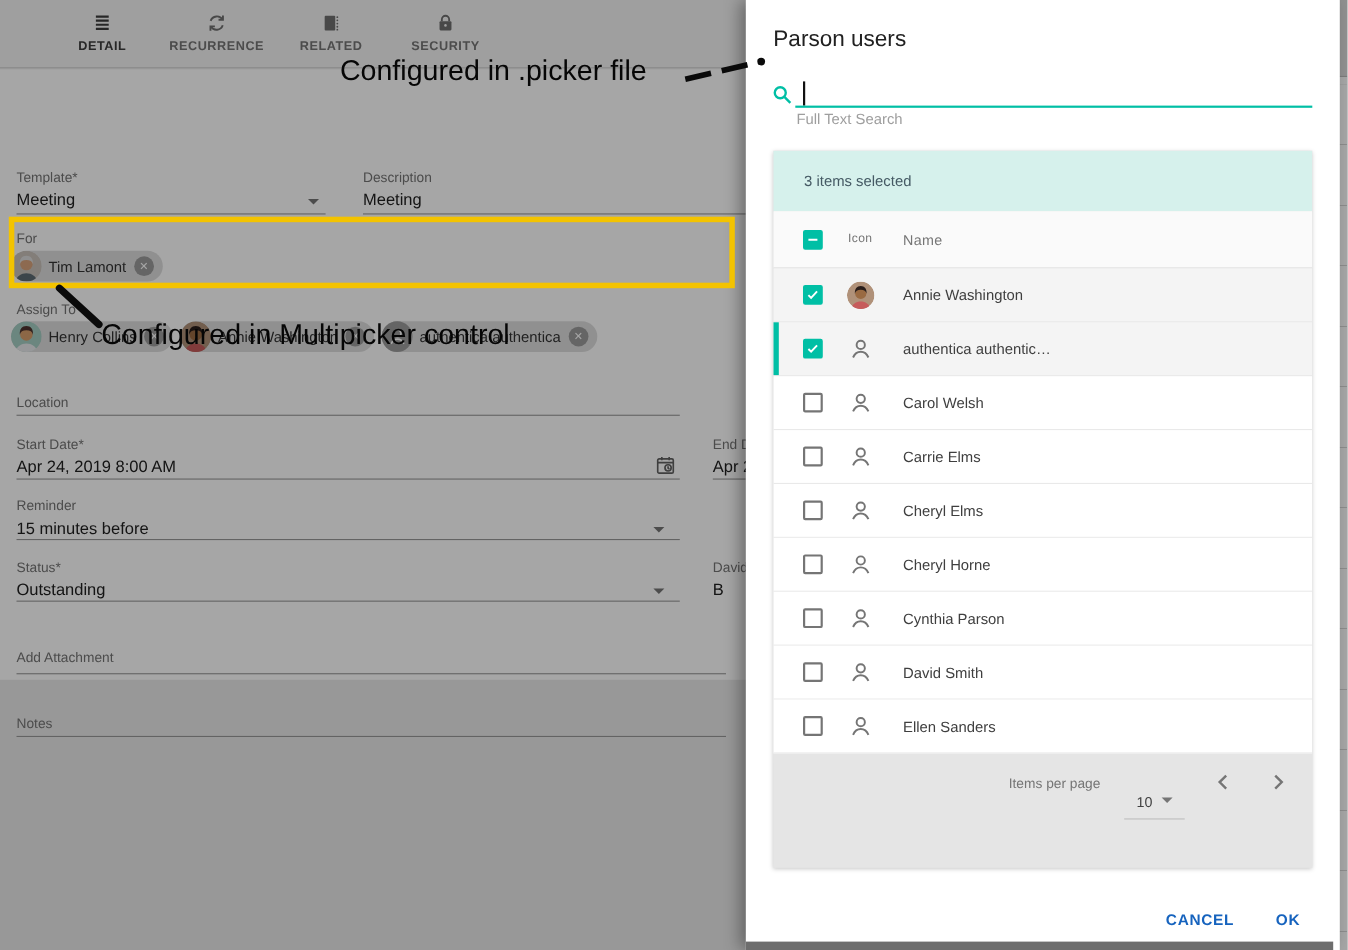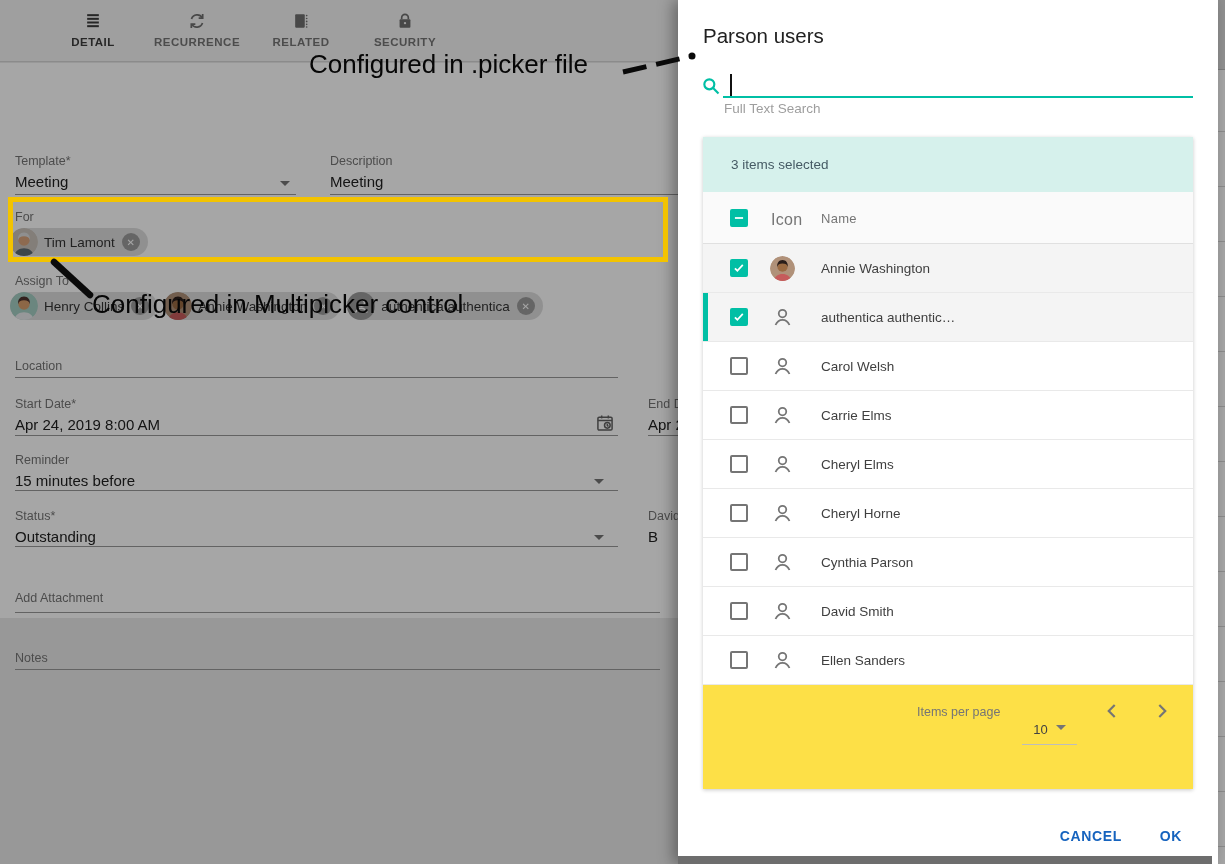--- a/index.html
+++ b/index.html
@@ -78,26 +78,26 @@
           box-shadow:-5px 0 14px rgba(0,0,0,.35);}
   .dlg-title{position:absolute;left:25px;top:24px;font-size:20.5px;color:#212121;}
   .search-icon{position:absolute;left:23px;top:76px;width:20px;height:20px;color:var(--accent);}
   .search-icon svg{width:20px;height:20px;}
   .search-input{position:absolute;left:55px;top:72px;width:440px;height:24px;border:none;outline:none;
                 font-size:15px;background:transparent;font-family:inherit;}
   .search-caret{position:absolute;left:52px;top:74px;width:2px;height:22px;background:#111;}
   .search-line{position:absolute;left:45px;top:96px;width:470px;height:2px;background:var(--accent);}
   .search-hint{position:absolute;left:46px;top:101px;font-size:13.5px;color:#9e9e9e;}
 
-  .card{position:absolute;left:25px;top:137px;width:490px;height:652px;background:#fde047;
+  .card{position:absolute;left:25px;top:137px;width:490px;height:652px;background:#e5e5e5;
         box-shadow:0 1px 4px rgba(0,0,0,.22);overflow:hidden;}
   .banner{height:55px;background:var(--banner);display:flex;align-items:center;padding-left:28px;
           font-size:13.5px;color:#455a64;}
   .thead{position:relative;height:52px;background:#fafafa;border-bottom:1px solid #e0e0e0;}
-  .col-icon{position:absolute;left:68px;top:19px;font-size:16px;color:#757575;letter-spacing:.3px;}
+  .col-icon{position:absolute;left:68px;top:19px;font-size:11px;color:#757575;letter-spacing:.3px;}
   .col-name{position:absolute;left:118px;top:19px;font-size:13px;color:#757575;letter-spacing:.3px;}
 
   .cbx{position:absolute;left:27px;width:18px;height:18px;border:2px solid #757575;border-radius:2px;
        background:#fff;cursor:pointer;}
   .cbx.on{border-color:var(--accent);background:var(--accent);}
   .cbx svg{position:absolute;inset:0;width:14px;height:14px;margin:0;}
   .cbx.on svg{left:0;top:0;}
   .thead .cbx{top:17px;}
 
   .urow{position:relative;height:49px;background:#fff;border-bottom:1px solid #e9e9e9;cursor:pointer;}

